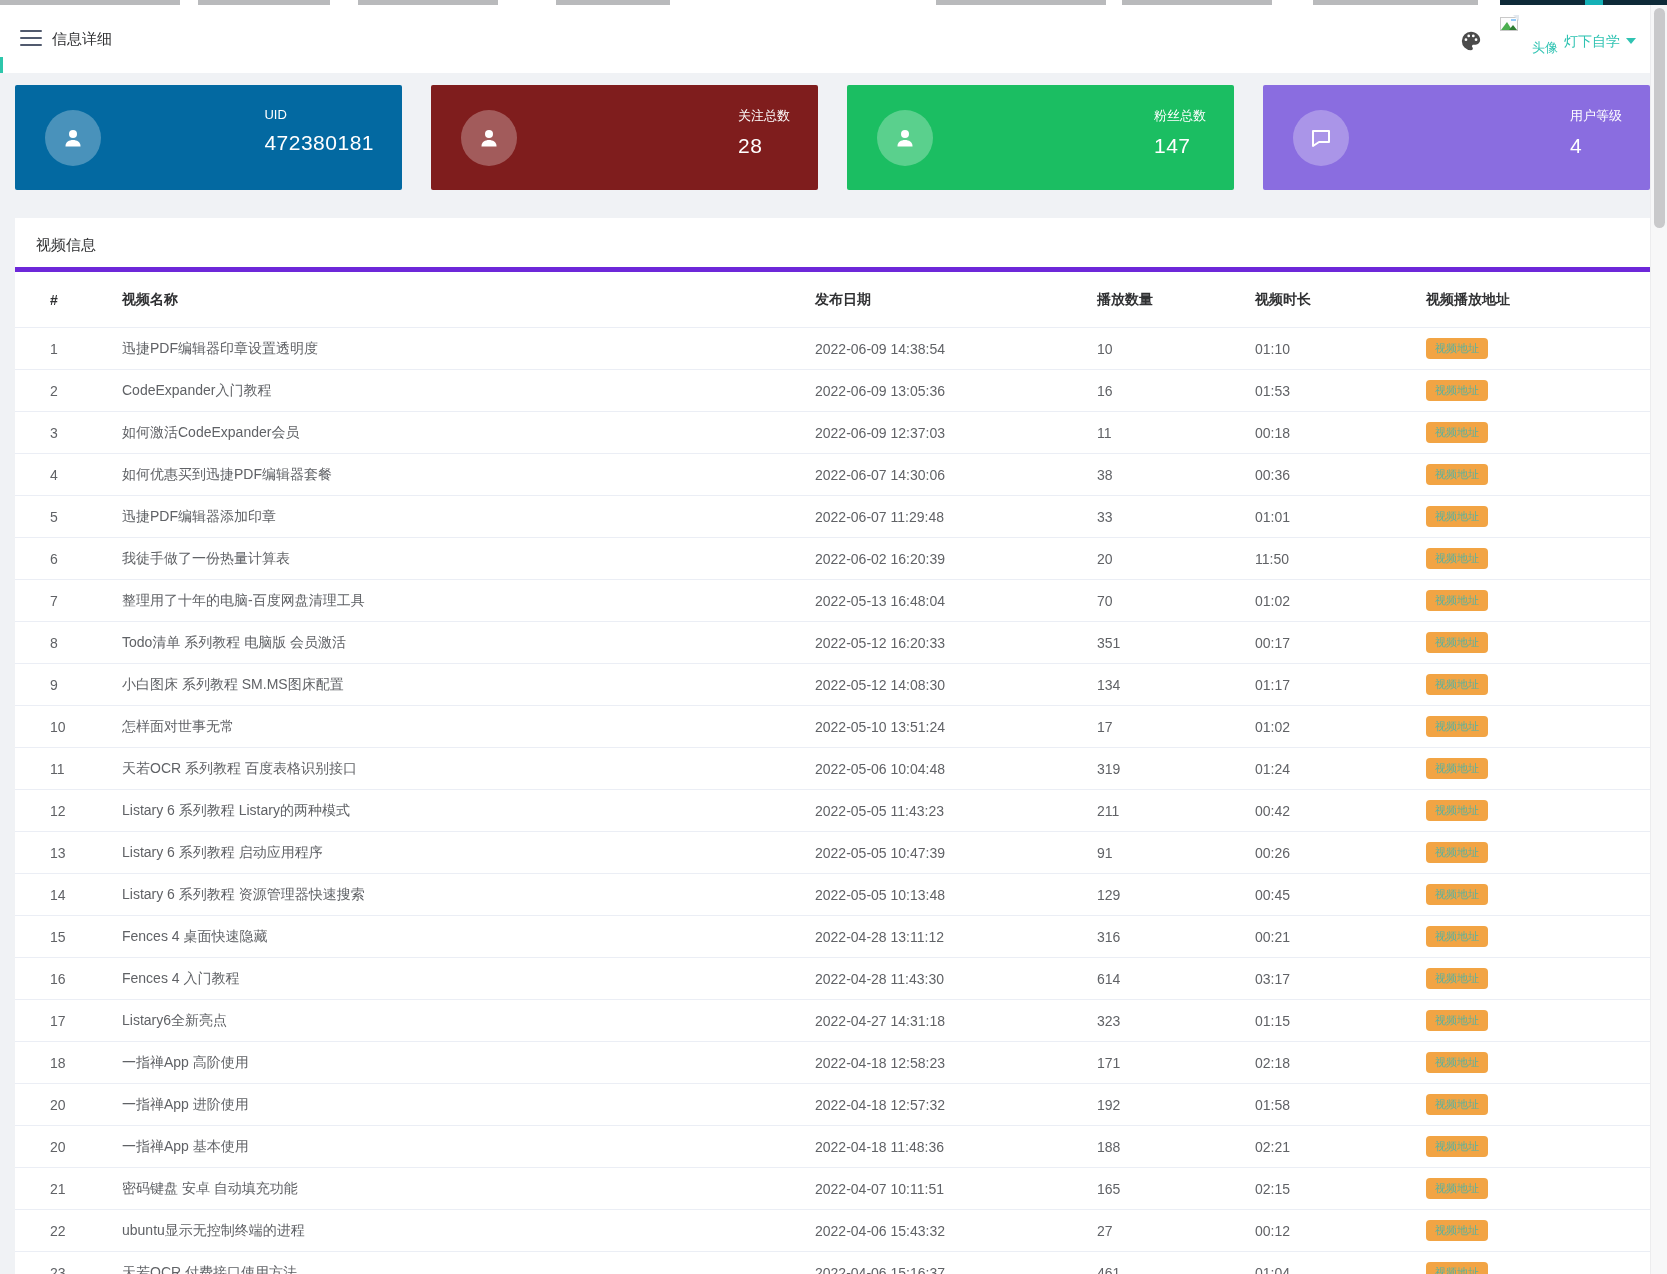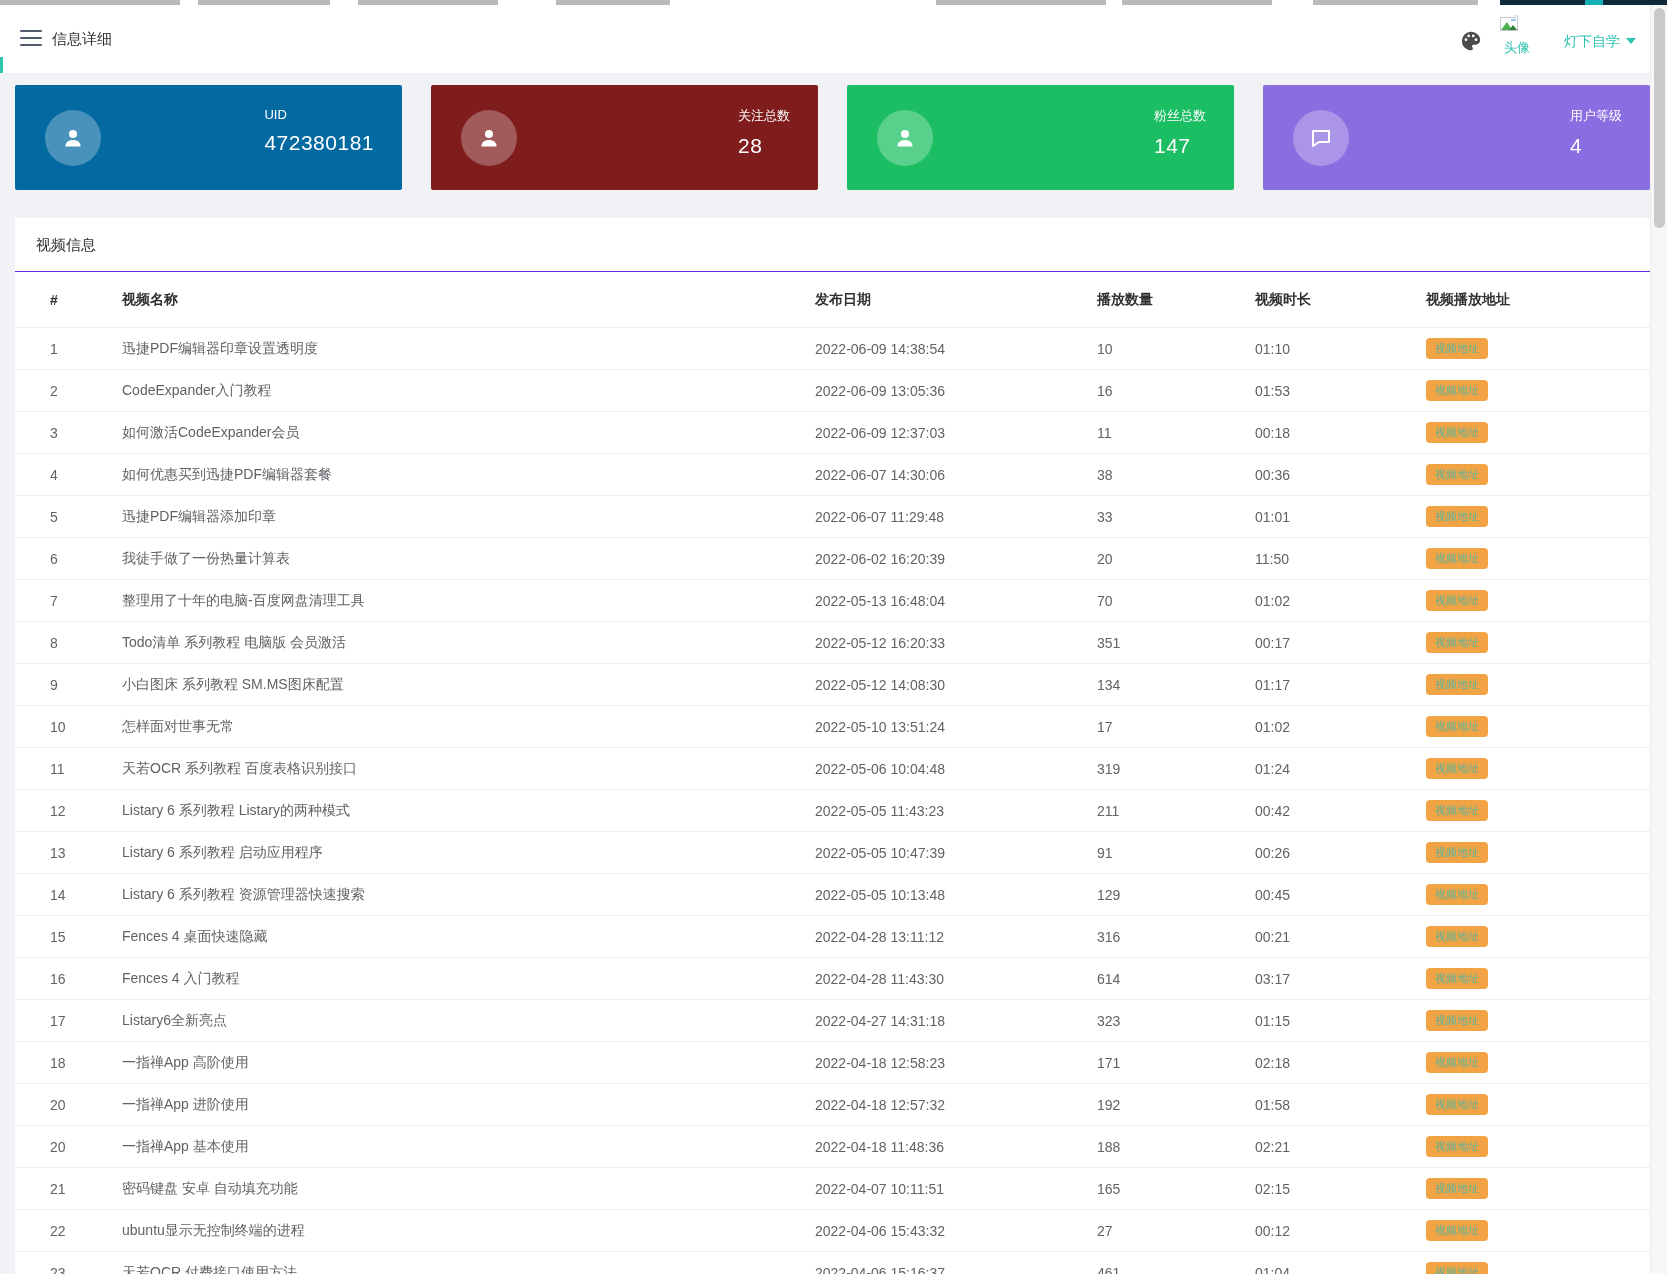--- a/index.html
+++ b/index.html
@@ -16,40 +16,40 @@
   .browser-strip .seg.dark { background:#0e2a38; }
   .browser-strip .seg.teal { background:#14b0b6; }
 
   
   .appbar { position:absolute; top:5px; left:0; width:1650px; height:68px; background:#ffffff; z-index:10; }
   .hamburger { position:absolute; left:20px; top:25px; width:22px; height:18px; cursor:pointer; }
   .hamburger i { display:block; height:2px; background:#515a6e; margin-bottom:5px; border-radius:1px; }
   .appbar-title { position:absolute; left:52px; top:0; line-height:68px; font-size:15px; color:#303133; }
   .palette-btn { position:absolute; right:168px; top:25px; width:22px; height:22px; }
   .avatar-box { position:absolute; right:92px; top:10px; width:58px; height:48px; color:#2fc3b2; font-size:13px; }
-  .avatar-box .alt-text { position:absolute; left:4px; top:24px; white-space:nowrap; }
+  .avatar-box .alt-text { position:absolute; left:32px; top:24px; white-space:nowrap; }
   .avatar-box svg { position:absolute; left:0; top:0; }
   .user-dd { position:absolute; right:14px; top:0; line-height:72px; font-size:14px; color:#2fc3b2; cursor:pointer; white-space:nowrap; }
   .caret { display:inline-block; width:0; height:0; margin-left:6px; vertical-align:2px;
            border-left:5px solid transparent; border-right:5px solid transparent; border-top:6px solid #2fc3b2; }
   .left-accent { position:absolute; left:0; top:57px; width:3px; height:16px; background:#2dc6ab; z-index:11; }
 
   
   .stats { position:absolute; top:85px; left:15px; display:flex; gap:29px; z-index:5; }
   .stat-card { width:387px; height:105px; position:relative; color:#fff; border-radius:2px; }
   .badge { position:absolute; left:30px; top:50%; transform:translateY(-50%);
            width:56px; height:56px; border-radius:50%; background:rgba(255,255,255,.28);
            display:flex; align-items:center; justify-content:center; }
   .stat-info { position:absolute; right:28px; top:22px; display:flex; flex-direction:column; align-items:flex-start; }
   .stat-label { font-size:13px; margin-bottom:9px; }
   .stat-value { font-size:21px; letter-spacing:.5px; }
 
   
   .panel { position:absolute; left:15px; top:218px; width:1635px; height:1100px; background:#ffffff; z-index:5; }
-  .panel-title { height:54px; line-height:54px; padding-left:21px; font-size:15px; color:#303133; border-bottom:1px solid #6d28d9; }
+  .panel-title { height:54px; line-height:54px; padding-left:21px; font-size:15px; color:#303133; border-bottom:5px solid #6d28d9; }
   .thead, .trow { display:grid; grid-template-columns:72px 693px 282px 158px 171px 1fr;
                   padding-left:35px; align-items:center; }
   .thead { height:56px; font-size:14px; font-weight:700; color:#303133; border-bottom:1px solid #ebeef5; }
   .trow  { height:42px; font-size:14px; color:#606266; border-bottom:1px solid #ebeef5; }
   .link-btn { display:inline-block; background:#f2a444; color:#57b2a0; font-size:11px;
               line-height:1; padding:5px 9px; border-radius:4px; text-decoration:none; cursor:pointer; }
 
   
   .scrollbar { position:absolute; top:5px; right:0; width:17px; height:1269px; background:#f7f7f8; border-left:1px solid #ececee; z-index:20; }
   .scroll-thumb { position:absolute; top:3px; left:3px; width:11px; height:220px; background:#c9c9cb; border-radius:6px; }

